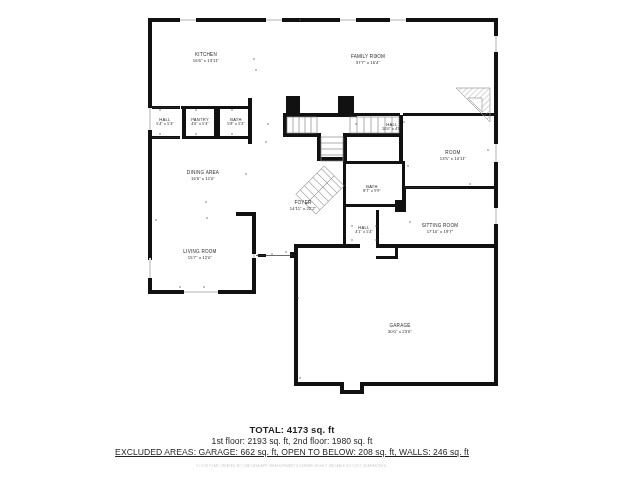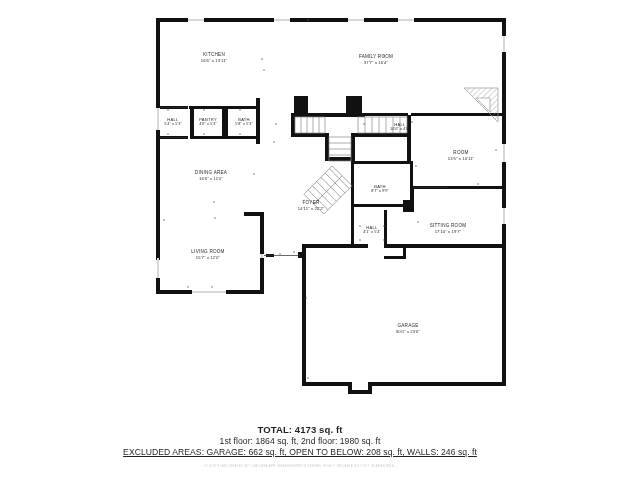--- a/index.html
+++ b/index.html
@@ -5,21 +5,21 @@
 <style>
   html,body{margin:0;padding:0;}
   body{
     width:640px;height:480px;
     background:#ffffff;
     font-family:"Liberation Sans","DejaVu Sans",sans-serif;
     overflow:hidden;
     position:relative;
   }
   #plan-wrap{
-    position:absolute;left:8px;top:0;width:584px;height:480px;
+    position:absolute;left:0;top:0;width:584px;height:480px;
   }
   svg#floorplan{display:block;position:absolute;left:0;top:0;}
 
   .room-label{
     position:absolute;
     text-align:center;
     color:#2b2b2b;
     line-height:1.25;
     white-space:nowrap;
     transform:translate(-50%,-50%);
@@ -334,19 +334,19 @@
         <span class="rdim">15'7" x 12'0"</span>
       </div>
       <div class="room-label" style="left: 400px; top: 328px;">
         <span class="rname">GARAGE</span>
         <span class="rdim">30'0" x 23'6"</span>
       </div>
     </div>
 
   <div id="summary">
     <div class="total">TOTAL: 4173 sq. ft</div>
-    <div class="floors">1st floor: 1864 sq. ft, 2nd floor: 1980 sq. ft</div>
+    <div class="floors">1st floor: 2193 sq. ft, 2nd floor: 1980 sq. ft</div>
     <div class="excluded">EXCLUDED AREAS: GARAGE: 662 sq. ft, OPEN TO BELOW: 208 sq. ft, WALLS: 246 sq. ft</div>
   </div>
 
   <div id="disclaimer">FLOOR PLAN CREATED BY CUBICASA APP. MEASUREMENTS DEEMED HIGHLY RELIABLE BUT NOT GUARANTEED.</div>
 
 </div>
 
 </body></html>

